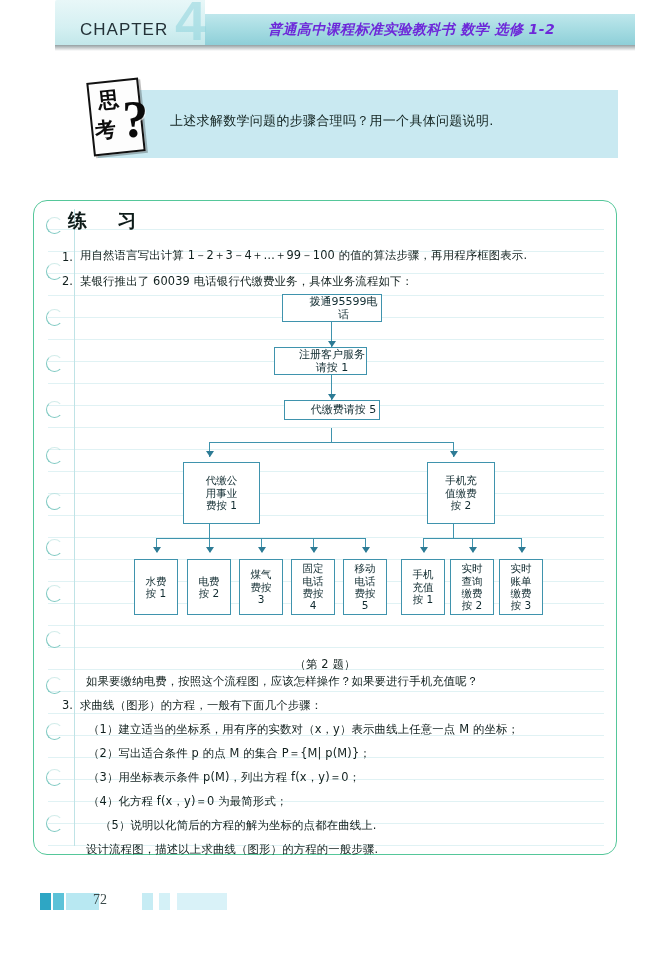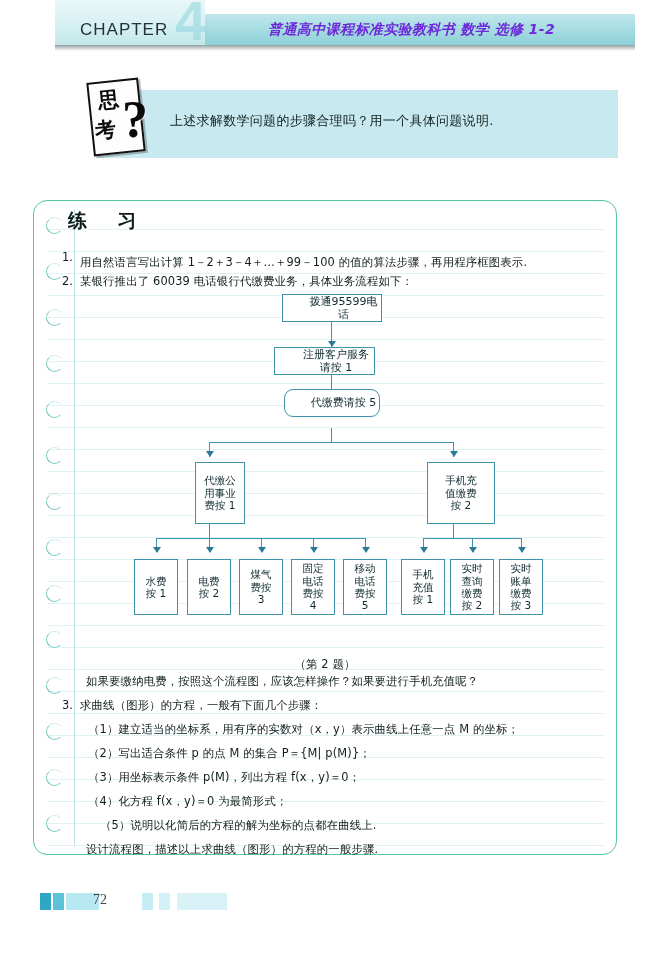--- a/index.html
+++ b/index.html
@@ -191,31 +191,31 @@
       <div class="hole" style="top: 430px;"></div>
       <div class="hole" style="top: 476px;"></div>
       <div class="hole" style="top: 522px;"></div>
       <div class="hole" style="top: 568px;"></div>
       <div class="hole" style="top: 614px;"></div>
     </div>
   <div id="flow">
       <div class="node" style="left: 248px; top: 93px; width: 100px; height: 28px;">拨通95599电话</div>
       <div class="ln lnv" style="left: 297px; top: 121px; height: 25px;"></div>
       <div class="arw" style="left: 293.6px; top: 140px;"></div>
-      <div class="node" style="left: 240px; top: 146px; width: 101px; height: 28px;">注册客户服务请按 1</div>
+      <div class="node" style="left: 240px; top: 146px; width: 93px; height: 28px;">注册客户服务请按 1</div>
       <div class="ln lnv" style="left: 297px; top: 174px; height: 25px;"></div>
       <div class="arw" style="left: 293.6px; top: 193px;"></div>
-      <div class="node" style="left: 250px; top: 188px; width: 96px; height: 28px; border-radius: 9px;">代缴费请按 5</div>
+      <div class="node" style="left: 250px; top: 199px; width: 96px; height: 20px;">代缴费请按 5</div>
       <div class="ln lnv" style="left: 297px; top: 227px; height: 14px;"></div>
       <div class="ln lnh" style="left: 175px; top: 241px; width: 245px;"></div>
       <div class="ln lnv" style="left: 175px; top: 241px; height: 15px;"></div>
       <div class="arw" style="left: 171.6px; top: 250px;"></div>
       <div class="ln lnv" style="left: 419px; top: 241px; height: 15px;"></div>
       <div class="arw" style="left: 415.6px; top: 250px;"></div>
-      <div class="node vert" style="left: 161px; top: 261px; width: 50px; height: 62px;">代缴公<br>用事业<br>费按 1</div>
+      <div class="node vert" style="left: 149px; top: 261px; width: 77px; height: 62px;">代缴公<br>用事业<br>费按 1</div>
       <div class="node vert" style="left: 393px; top: 261px; width: 68px; height: 62px;">手机充<br>值缴费<br>按 2</div>
       <div class="ln lnv" style="left: 175px; top: 323px; height: 14px;"></div>
       <div class="ln lnh" style="left: 122px; top: 337px; width: 209px;"></div>
       <div class="ln lnv" style="left: 122px; top: 337px; height: 14px;"></div>
       <div class="arw" style="left: 118.6px; top: 346px;"></div>
       <div class="node vert" style="left: 100px; top: 358px; width: 44px; height: 56px;">水费<br>按 1</div>
       <div class="ln lnv" style="left: 175px; top: 337px; height: 14px;"></div>
       <div class="arw" style="left: 171.6px; top: 346px;"></div>
       <div class="node vert" style="left: 153px; top: 358px; width: 44px; height: 56px;">电费<br>按 2</div>
       <div class="ln lnv" style="left: 227px; top: 337px; height: 14px;"></div>
@@ -237,21 +237,21 @@
       <div class="node vert" style="left: 416px; top: 358px; width: 44px; height: 56px;">实时<br>查询<br>缴费<br>按 2</div>
       <div class="ln lnv" style="left: 487px; top: 337px; height: 14px;"></div>
       <div class="arw" style="left: 483.6px; top: 346px;"></div>
       <div class="node vert" style="left: 465px; top: 358px; width: 44px; height: 56px;">实时<br>账单<br>缴费<br>按 3</div>
     </div>
 </div>
 
 <span class="ex-title">练 习</span>
 
 <span class="q-num" style="left:62px;top:250px;">1.</span>
-<span class="q" style="left:80px;top:255px;">用自然语言写出计算 1－2＋3－4＋…＋99－100 的值的算法步骤，再用程序框图表示.</span>
+<span class="q" style="left:80px;top:248px;">用自然语言写出计算 1－2＋3－4＋…＋99－100 的值的算法步骤，再用程序框图表示.</span>
 
 <span class="q-num" style="left:62px;top:274px;">2.</span>
 <span class="q" style="left:80px;top:274px;">某银行推出了 60039 电话银行代缴费业务，具体业务流程如下：</span>
 
 <span class="q" style="left:0;top:657px;width:650px;text-align:center;">（第 2 题）</span>
 
 <span class="q" style="left:86px;top:674px;">如果要缴纳电费，按照这个流程图，应该怎样操作？如果要进行手机充值呢？</span>
 
 <span class="q-num" style="left:62px;top:698px;">3.</span>
 <span class="q" style="left:80px;top:698px;">求曲线（图形）的方程，一般有下面几个步骤：</span>

